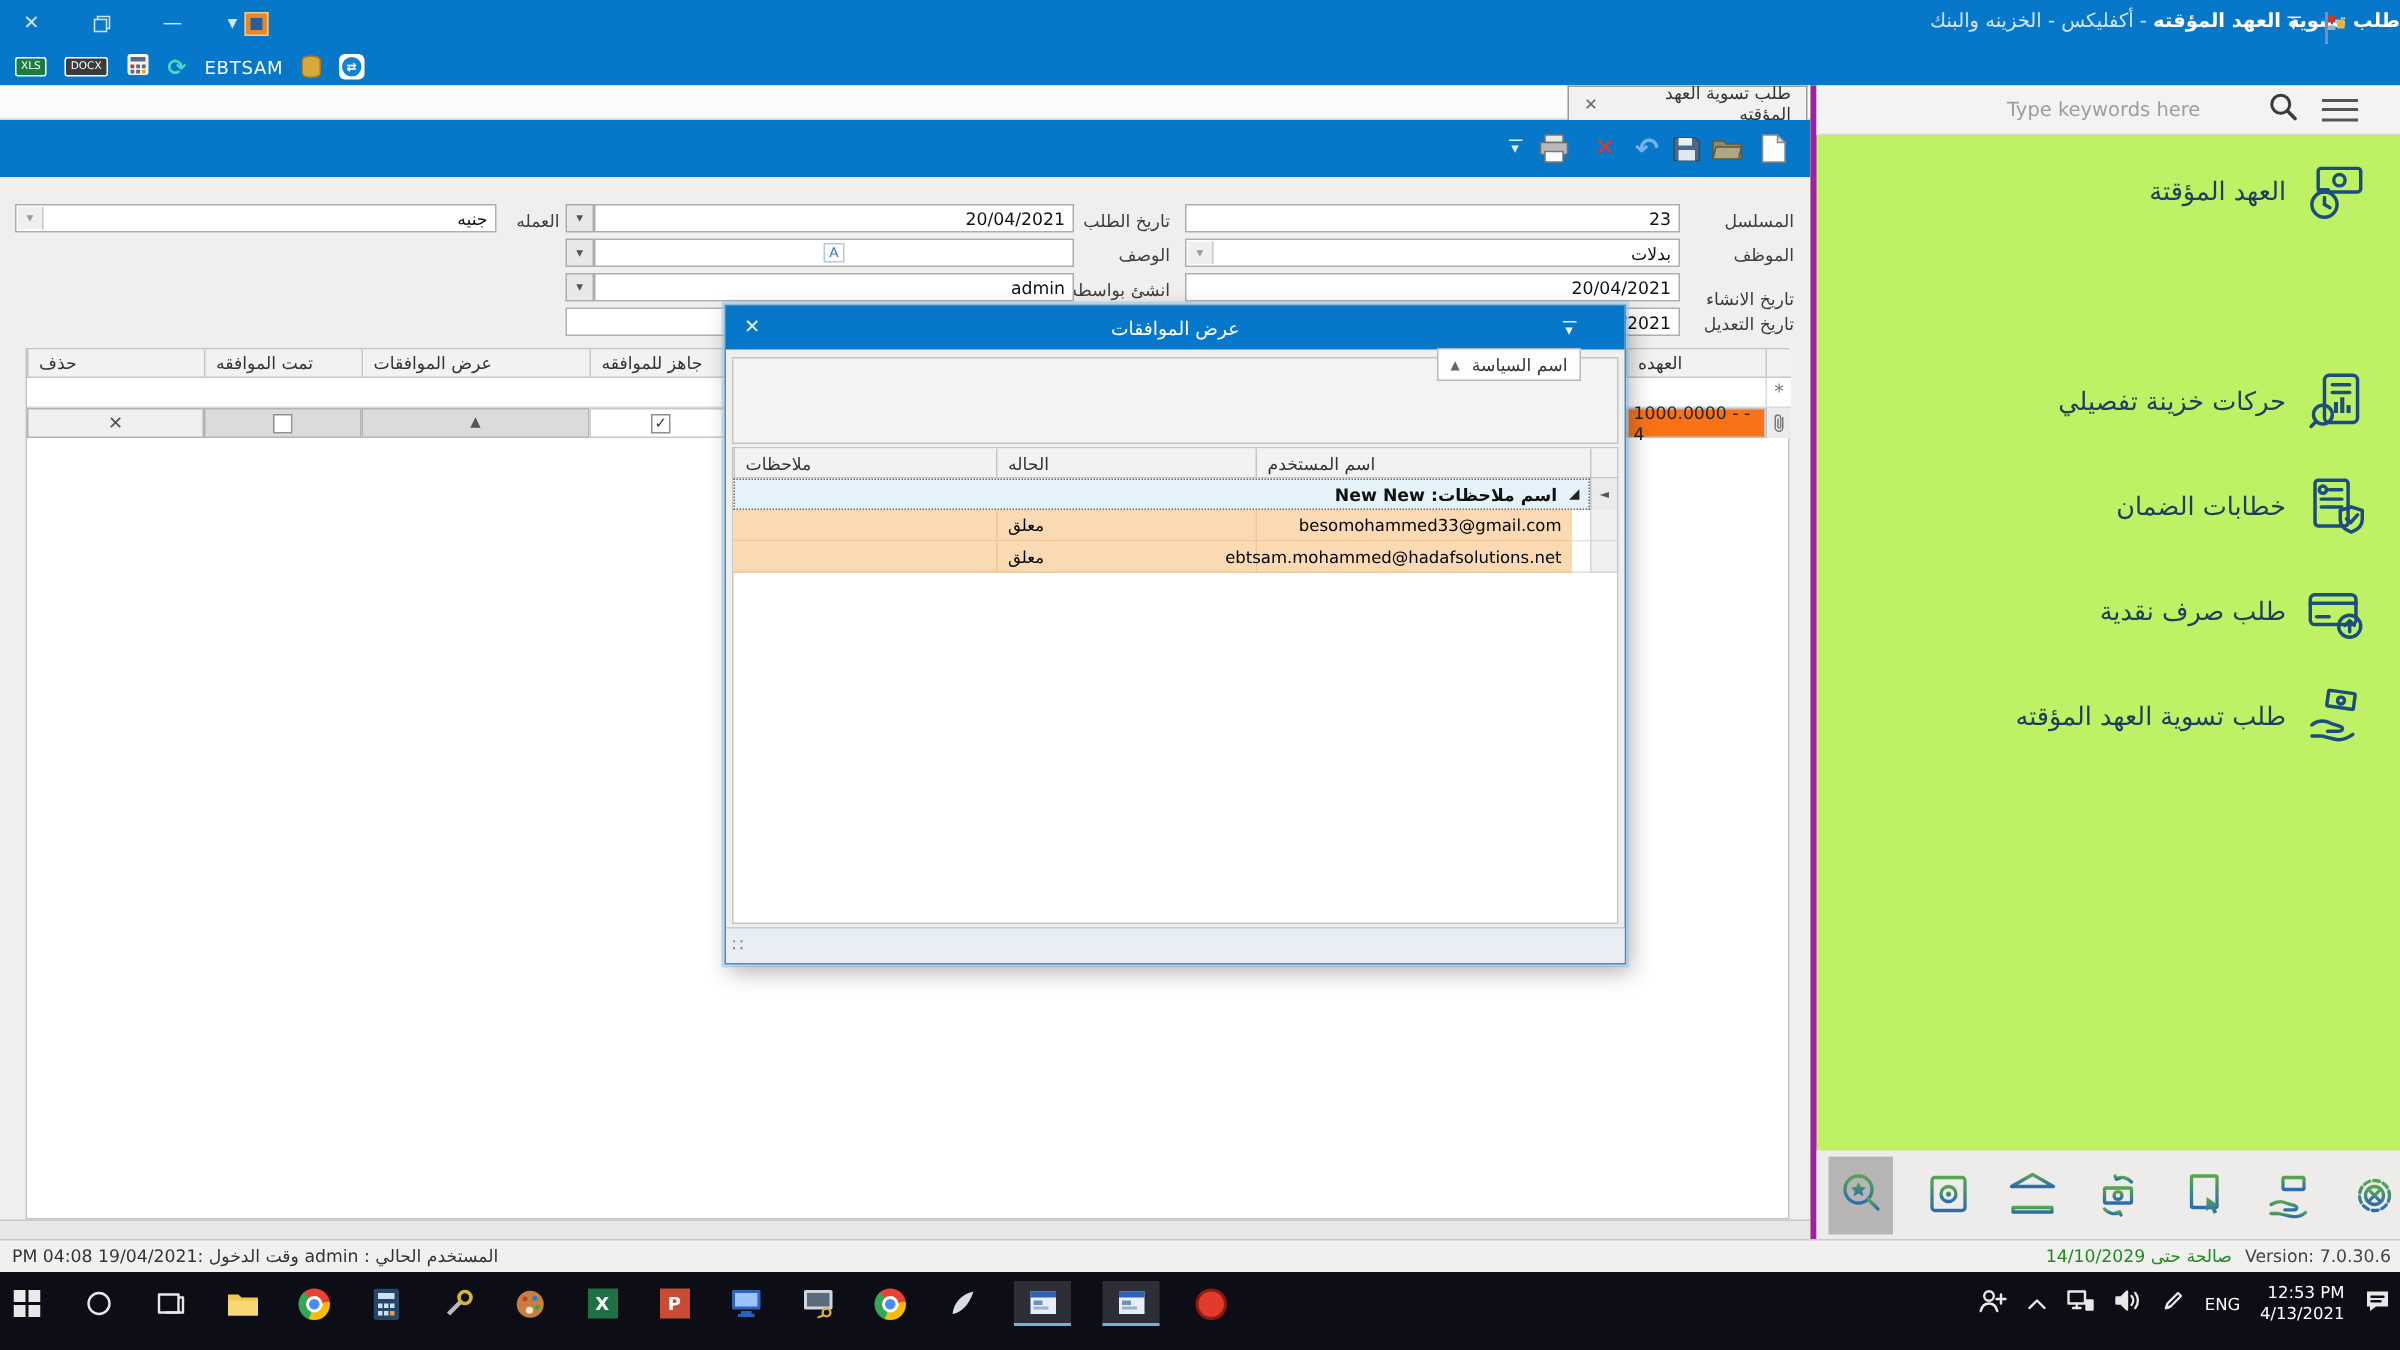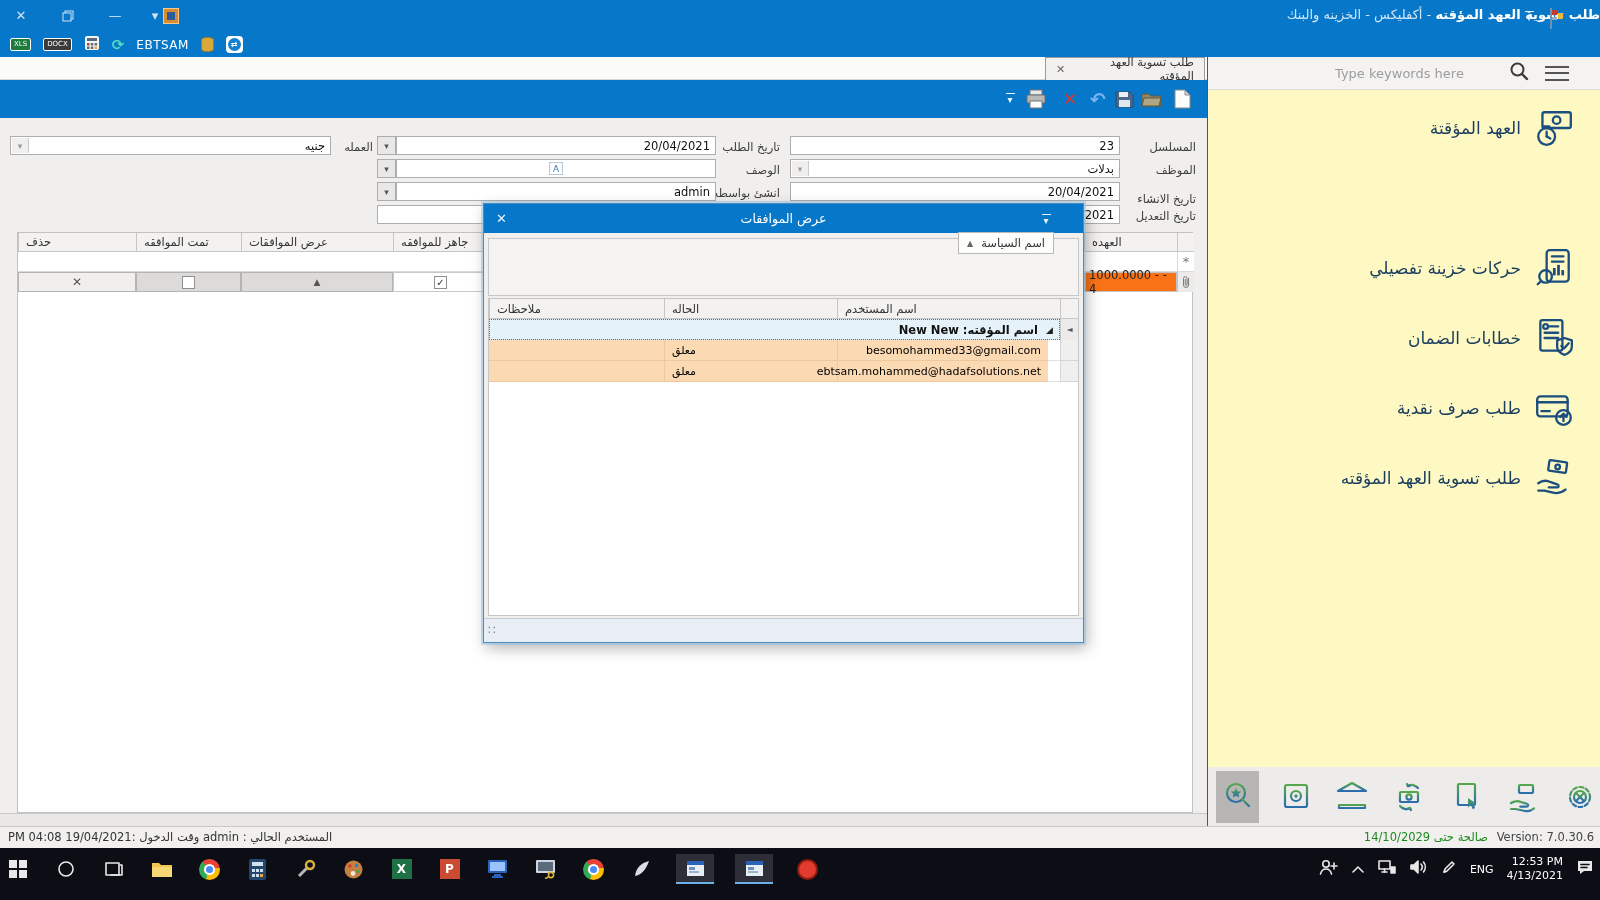--- a/index.html
+++ b/index.html
@@ -48,21 +48,21 @@
   .modal{left:483px;top:203px;width:601px;height:440px;background:#f0efee;border:1px solid #4a8cc0;box-shadow:0 0 0 2px rgba(150,195,230,.55),3px 5px 14px rgba(0,0,0,.3);z-index:60;}
   .mtitle{left:0;top:0;width:100%;height:29px;background:#0778c9;color:#fff;}
   .mtitle .t{width:100%;text-align:center;line-height:29px;font-size:12.5px;}
   .gpanel{left:4px;top:34px;width:591px;height:58px;background:#f4f3f2;border:1px solid #c6c6c6;}
   .gbtn{position:absolute;left:474px;top:28px;width:96px;height:22px;background:#fdfdfc;border:1px solid #b9b9b9;font-size:11.5px;color:#333;display:flex;align-items:center;justify-content:center;gap:8px;direction:rtl;}
   .mbody{left:4px;top:94px;width:591px;height:318px;background:#fff;border:1px solid #c6c6c6;}
   .mh{position:absolute;top:0;height:20px;background:#f3f2f1;border-left:1px solid #c6c6c6;border-bottom:1px solid #c6c6c6;font-size:11.5px;color:#333;display:flex;align-items:center;justify-content:flex-end;padding:0 7px;direction:rtl;}
   .mrow{position:absolute;height:21px;font-size:11px;display:flex;align-items:center;}
   .mstrip{left:0;top:414px;width:599px;height:24px;background:#e9eef4;border-top:1px solid #c2cedb;}
   
-  .sidebar{left:1207px;top:57px;width:393px;height:769px;background:#fef9c3;border-left:1px solid #a21caf;}
+  .sidebar{left:1207px;top:57px;width:393px;height:769px;background:#bef264;border-left:4px solid #a21caf;}
   .srow{left:0;top:0;width:393px;height:33px;background:#f4f3f2;border-bottom:1px solid #dcdcdc;display:flex;align-items:center;justify-content:flex-end;gap:16px;padding-right:32px;}
   .srow input{border:none;background:transparent;outline:none;font-size:13px;color:#444;width:160px;text-align:left;}
   .srow input::placeholder{color:#9d9d9d;}
   .hamb{width:24px;height:15px;display:flex;flex-direction:column;justify-content:space-between;}
   .hamb i{display:block;height:2px;background:#555;}
   .nav-item{position:absolute;left:0;width:393px;height:62px;display:flex;align-items:center;direction:rtl;gap:12px;padding-right:26px;cursor:default;}
   .nav-item span{font-size:17px;color:#1c3f60;font-weight:500;}
   .nav-ic{width:42px;height:42px;flex:0 0 auto;}
   .nav-ic .s{stroke:#1b4e7e;stroke-width:2.2;fill:none;stroke-linecap:round;stroke-linejoin:round;}
   .nav-ic .f{fill:#1b4e7e;stroke:none;}
@@ -275,21 +275,21 @@
     </div>
 
     <div class="abs mbody">
 
       <div class="mh" style="left:0;width:175px;">ملاحظات</div>
       <div class="mh" style="left:175px;width:173px;">الحاله</div>
       <div class="mh" style="left:348px;width:223px;">اسم المستخدم</div>
       <div class="mh" style="left:571px;width:18px;border-left:1px solid #c6c6c6;"></div>
 
       <div class="mrow" style="left:0;top:20px;width:571px;background:#e6f2fa;border:1px dotted #6a6a6a;justify-content:flex-end;gap:8px;padding:0 6px;direction:ltr;">
-        <span style="font-weight:bold;font-size:11.5px;color:#111;" dir="rtl">اسم المؤقته: New New</span>
+        <span style="font-weight:bold;font-size:11.5px;color:#111;" dir="rtl">اسم ملاحظات: New New</span>
         <span style="font-size:9px;color:#222;">◢</span>
       </div>
       <div class="mrow" style="left:571px;top:20px;width:18px;background:#eceBea;background:#ecebea;border-left:1px solid #c6c6c6;justify-content:center;color:#555;font-size:8px;">◄</div>
 
       <div class="mrow" style="left:0;top:41px;width:175px;background:#fbd9b3;border-bottom:1px solid #eec79c;"></div>
       <div class="mrow" style="left:175px;top:41px;width:173px;background:#fbd9b3;border-bottom:1px solid #eec79c;border-left:1px solid #eec79c;justify-content:flex-end;padding:0 7px;" dir="rtl">معلق</div>
       <div class="mrow" style="left:348px;top:41px;width:211px;background:#fbd9b3;border-bottom:1px solid #eec79c;border-left:1px solid #eec79c;justify-content:flex-end;padding:0 7px;direction:ltr;">besomohammed33@gmail.com</div>
       <div class="mrow" style="left:559px;top:41px;width:12px;background:#fff;border-bottom:1px solid #e0e0e0;"></div>
       <div class="mrow" style="left:571px;top:41px;width:18px;background:#f0efee;border-left:1px solid #d5d5d5;border-bottom:1px solid #d5d5d5;"></div>
 

